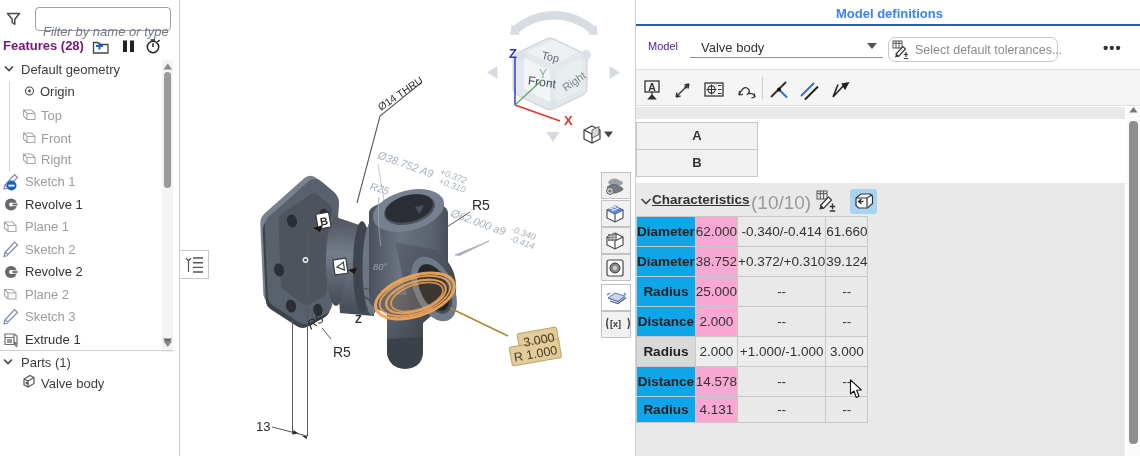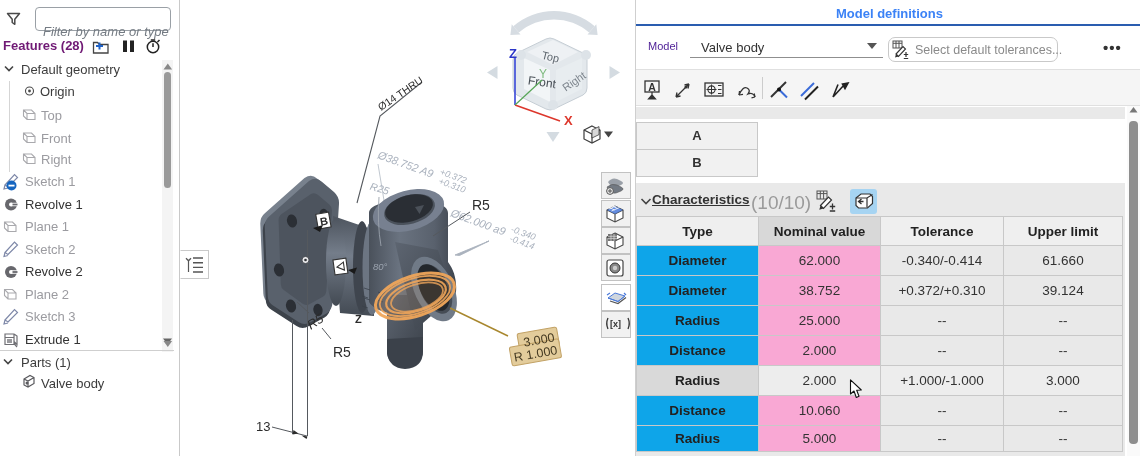--- a/index.html
+++ b/index.html
@@ -377,26 +377,20 @@
   <div class="cellab abs" style="top:149px;">B</div>
   <div id="charhdr" class="abs"></div>
   <svg class="abs" style="left:640px;top:197px" width="12" height="10">
       <path d="M1.5 2 L6 6.5 L10.5 2" fill="none" stroke="#444" stroke-width="1.6"></path>
     </svg>
   <div id="chartitle" class="abs">Characteristics</div>
   <div id="charcount" class="abs">(10/10)</div>
   <div id="bluebtn" class="abs"></div>
   <table id="chartab" class="abs">
     <tbody>
-        <tr class="h">
-      <td class="hd" style="width:122px;">Type</td>
-      <td class="hd hsel" style="width:122px;">Nominal value</td>
-      <td class="hd" style="width:123px;">Tolerance</td>
-      <td class="hd" style="width:119px;">Upper limit</td>
-    </tr>
     <tr>
           <td class="typ">Diameter</td>
           <td class="nom">62.000</td>
           <td>-0.340/-0.414</td>
           <td>61.660</td>
         </tr>
     <tr>
           <td class="typ">Diameter</td>
           <td class="nom">38.752</td>
           <td>+0.372/+0.310</td>
@@ -415,27 +409,27 @@
           <td>--</td>
         </tr>
     <tr>
           <td class="hovtyp">Radius</td>
           <td class="hov">2.000</td>
           <td class="hov">+1.000/-1.000</td>
           <td class="hov">3.000</td>
         </tr>
     <tr>
           <td class="typ">Distance</td>
-          <td class="nom">10.060</td>
+          <td class="nom">14.578</td>
           <td>--</td>
           <td>--</td>
         </tr>
     <tr class="last">
           <td class="typ">Radius</td>
-          <td class="nom">5.000</td>
+          <td class="nom">4.131</td>
           <td>--</td>
           <td>--</td>
         </tr>
   </tbody>
     </table>
   <div id="rtrack" class="abs"></div>
   <div id="rthumb" class="abs"></div>
   <svg class="abs" style="left:636px;top:0" width="504" height="456" viewBox="636 0 504 456">
 
     <g transform="translate(893,41)">

